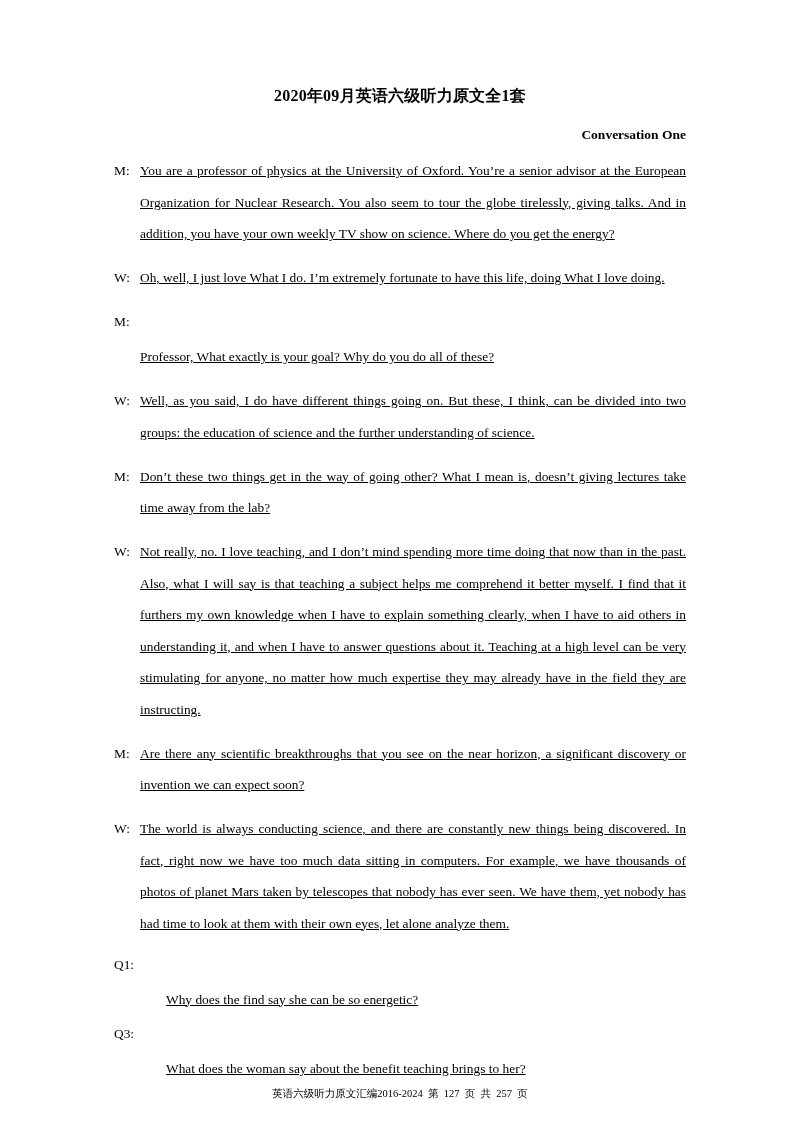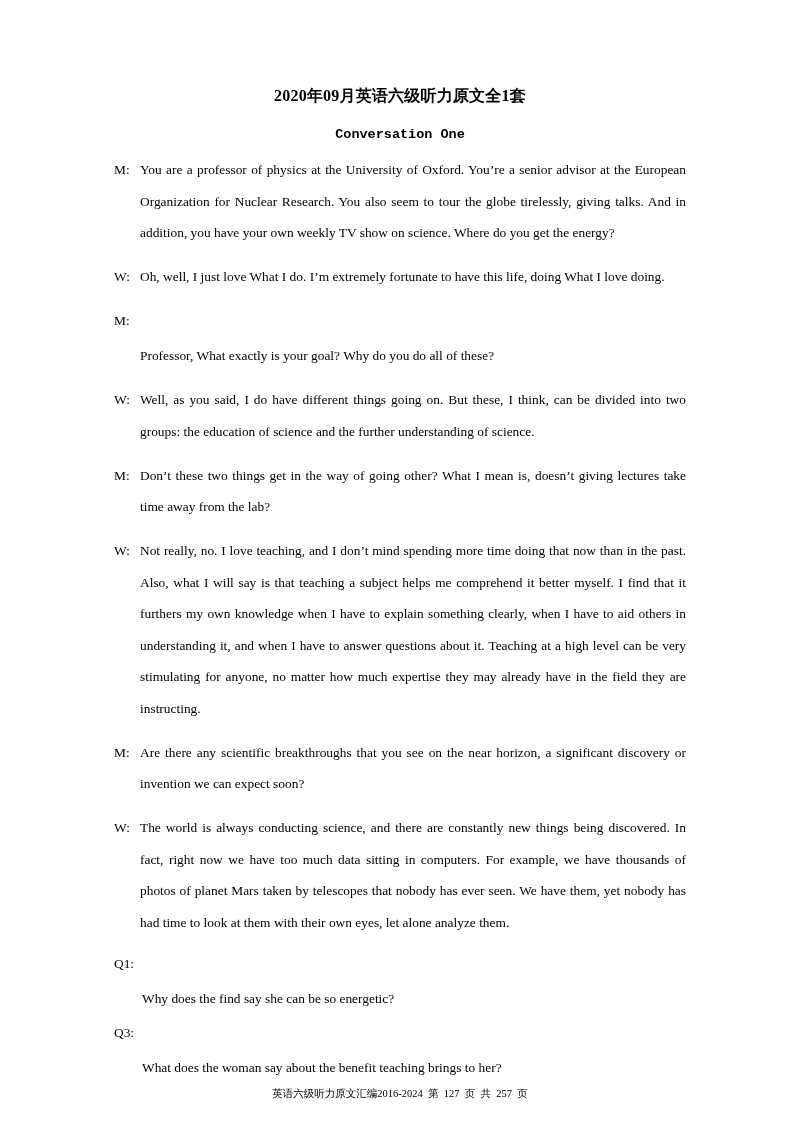--- a/index.html
+++ b/index.html
@@ -27,22 +27,21 @@
     font-size: 16px;
     font-weight: bold;
     letter-spacing: 0.2px;
     margin: 24px 0 20px 0;
     font-family: "Liberation Serif", "DejaVu Serif", serif;
   }
   .section-heading {
     font-size: 13.5px;
     font-weight: bold;
     margin: 0 0 12px 0;
-    text-align: center;
-    font-family: Liberation Mono, monospace;
+    text-align: right;
   }
   .para {
     display: flex;
     align-items: flex-start;
     margin: 0 0 12.5px 0;
     font-size: 13.4px;
     line-height: 2.35;
   }
   .speaker {
     flex: 0 0 auto;
@@ -51,28 +50,30 @@
     white-space: pre;
   }
   .speaker.q {
     width: 28px;
   }
   .body-text {
     flex: 1 1 auto;
     text-align: justify;
     text-justify: inter-word;
     hyphens: none;
+    text-decoration: underline;
   }
   .para.single .body-text {
     text-align: left;
     margin-top: 35px;
   }
   .questions .para {
     margin-bottom: 9px;
     line-height: 1.9;
+    gap: 24px;
   }
   .footer {
     position: absolute;
     left: 0;
     right: 0;
     bottom: 31px;
     text-align: center;
     font-size: 10.5px;
     color: #000;
     font-family: "Liberation Serif", "DejaVu Serif", serif;

